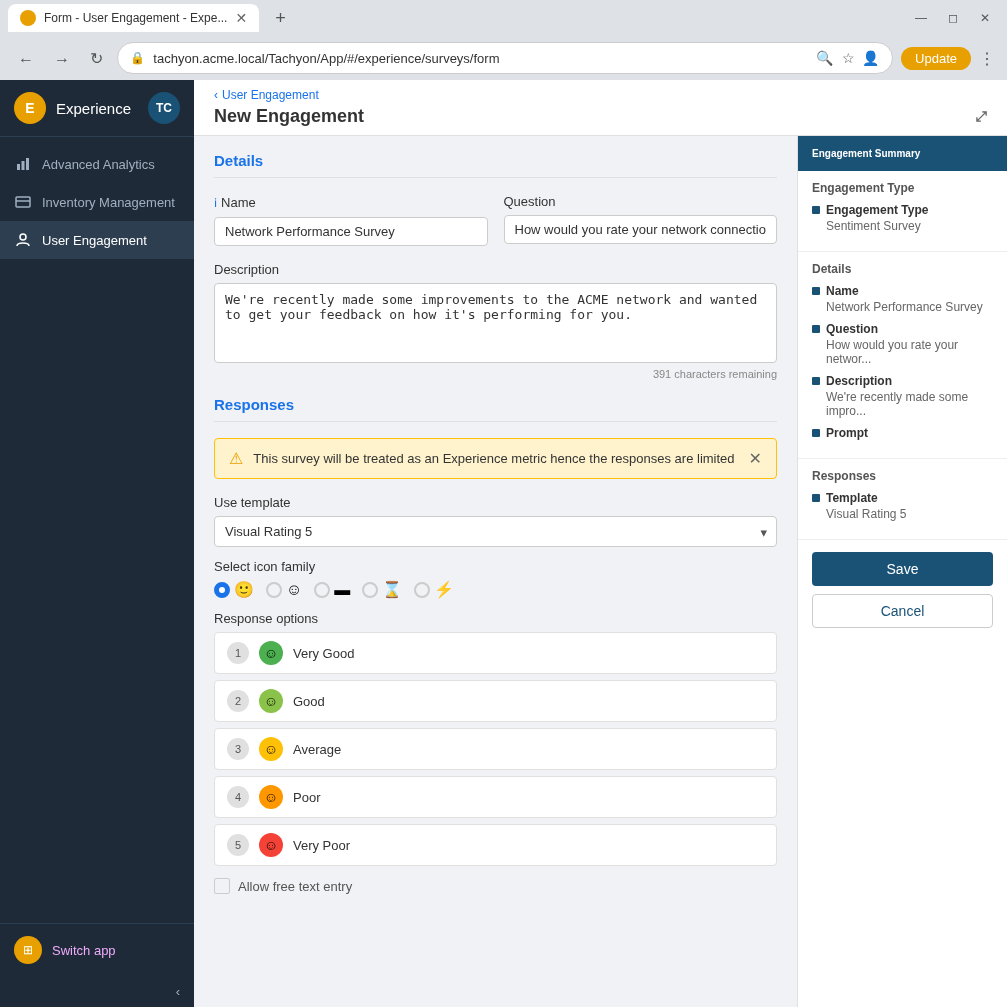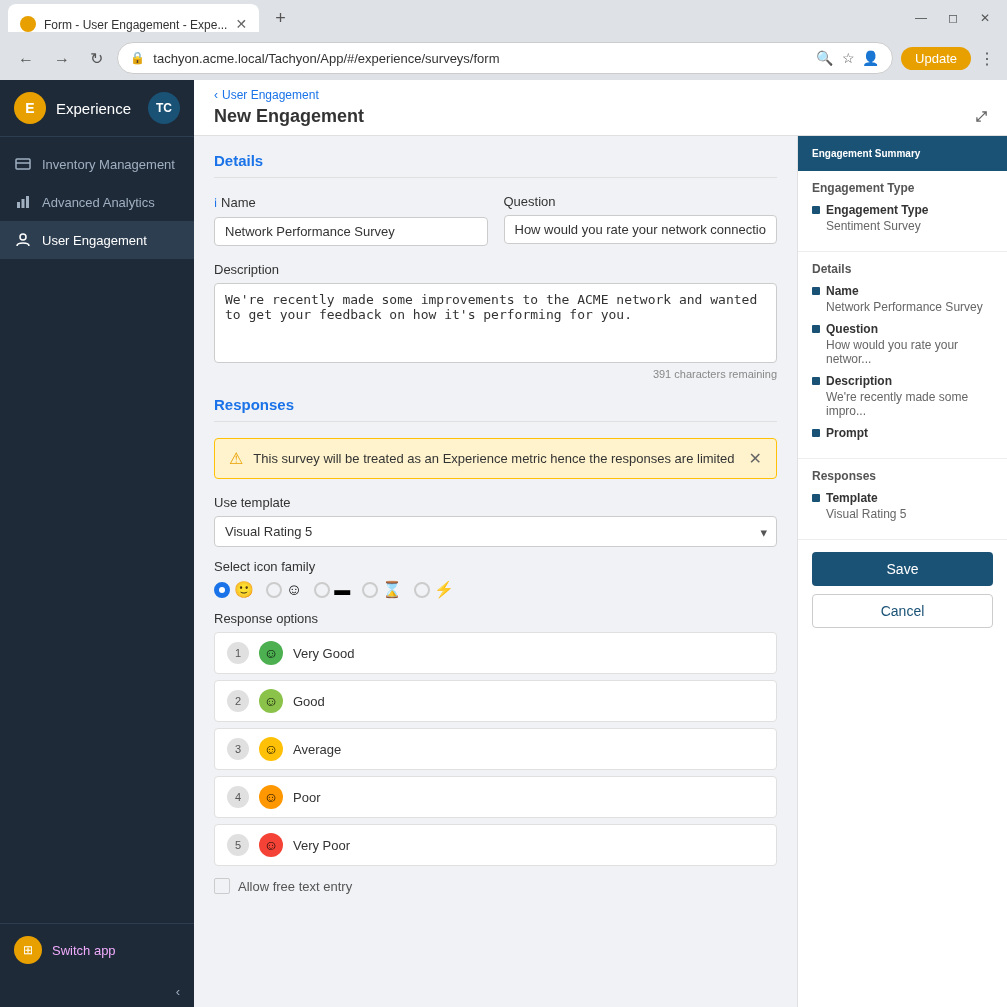--- a/index.html
+++ b/index.html
@@ -1,21 +1,21 @@
 <!DOCTYPE html>
 <html><head>
   <meta charset="utf-8">
   <style>
     * { box-sizing: border-box; margin: 0; padding: 0; }
     body { font-family: 'Segoe UI', Arial, sans-serif; font-size: 13px; background: #f0f2f5; overflow: hidden; }
 
     
     .browser-chrome { background: #dee1e6; width: 1007px; }
     .browser-titlebar { background: #dee1e6; display: flex; align-items: center; height: 36px; padding: 0 8px; gap: 8px; }
-    .browser-tab { background: white; border-radius: 8px 8px 0 0; padding: 0 12px; height: 28px; display: flex; align-items: flex-end; gap: 8px; min-width: 200px; font-size: 12px; }
+    .browser-tab { background: white; border-radius: 8px 8px 0 0; padding: 0 12px; height: 28px; display: flex; align-items: center; gap: 8px; min-width: 200px; font-size: 12px; }
     .tab-favicon { width: 16px; height: 16px; background: #e8a000; border-radius: 50%; }
     .tab-title { flex: 1; overflow: hidden; text-overflow: ellipsis; white-space: nowrap; font-size: 12px; color: #333; }
     .tab-close { color: #666; cursor: pointer; font-size: 14px; }
     .new-tab-btn { background: none; border: none; font-size: 18px; color: #555; cursor: pointer; padding: 4px 8px; }
     .window-controls { margin-left: auto; display: flex; gap: 4px; }
     .win-btn { width: 28px; height: 20px; display: flex; align-items: center; justify-content: center; cursor: pointer; color: #555; font-size: 12px; }
     
     
     .browser-addressbar { background: #dee1e6; height: 44px; display: flex; align-items: center; padding: 0 12px; gap: 8px; }
     .nav-btn { background: none; border: none; cursor: pointer; color: #555; font-size: 16px; padding: 4px 6px; border-radius: 50%; }
@@ -164,35 +164,35 @@
   <div class="sidebar">
     <div class="sidebar-header">
       <div class="sidebar-logo">E</div>
       <span class="sidebar-app-name">Experience</span>
       <div class="tc-avatar">TC</div>
     </div>
     <nav class="sidebar-nav">
       <div class="sidebar-item">
         <div class="sidebar-icon">
           <svg width="16" height="16" viewBox="0 0 16 16">
-              <rect x="1" y="3" width="14" height="10" rx="1" fill="none" stroke="#a0b0c0" stroke-width="1.5"></rect>
-              <line x1="1" y1="7" x2="15" y2="7" stroke="#a0b0c0" stroke-width="1.5"></line>
-            </svg>
-        </div>
-        <span class="sidebar-item-label">Inventory Management</span>
-      </div>
-      <div class="sidebar-item">
-        <div class="sidebar-icon">
-          <svg width="16" height="16" viewBox="0 0 16 16">
               <rect x="2" y="8" width="3" height="6" fill="#a0b0c0"></rect>
               <rect x="6.5" y="5" width="3" height="9" fill="#a0b0c0"></rect>
               <rect x="11" y="2" width="3" height="12" fill="#a0b0c0"></rect>
             </svg>
         </div>
         <span class="sidebar-item-label">Advanced Analytics</span>
+      </div>
+      <div class="sidebar-item">
+        <div class="sidebar-icon">
+          <svg width="16" height="16" viewBox="0 0 16 16">
+              <rect x="1" y="3" width="14" height="10" rx="1" fill="none" stroke="#a0b0c0" stroke-width="1.5"></rect>
+              <line x1="1" y1="7" x2="15" y2="7" stroke="#a0b0c0" stroke-width="1.5"></line>
+            </svg>
+        </div>
+        <span class="sidebar-item-label">Inventory Management</span>
       </div>
       <div class="sidebar-item active">
         <div class="sidebar-icon">
           <svg width="16" height="16" viewBox="0 0 16 16">
               <circle cx="8" cy="5" r="3" fill="none" stroke="white" stroke-width="1.5"></circle>
               <path d="M2 14 C2 10 14 10 14 14" fill="none" stroke="white" stroke-width="1.5"></path>
             </svg>
         </div>
         <span class="sidebar-item-label">User Engagement</span>
       </div>

